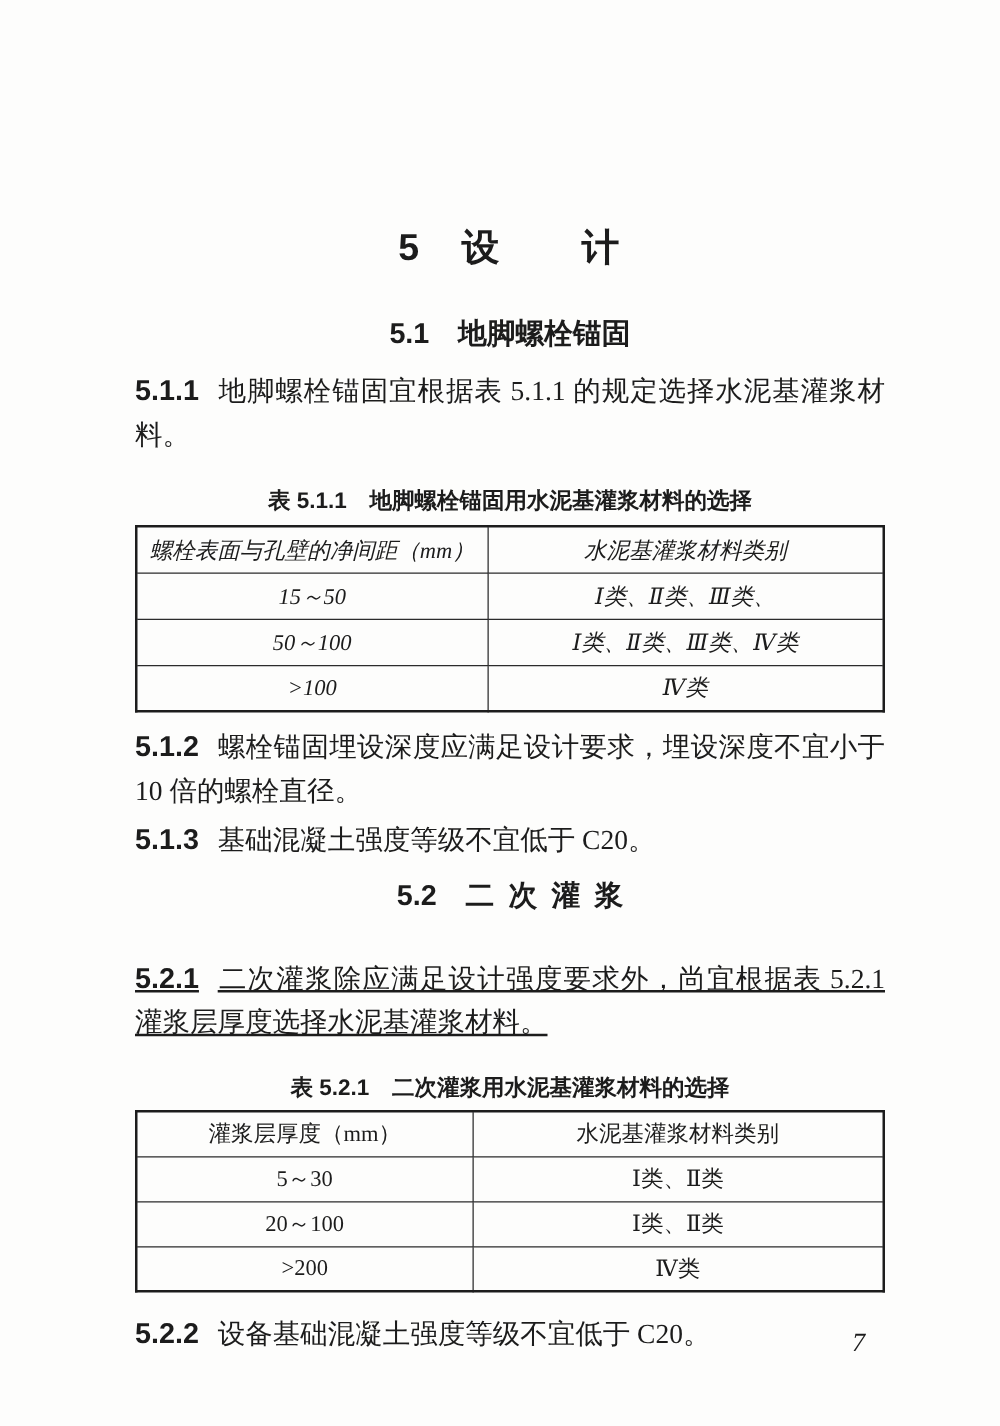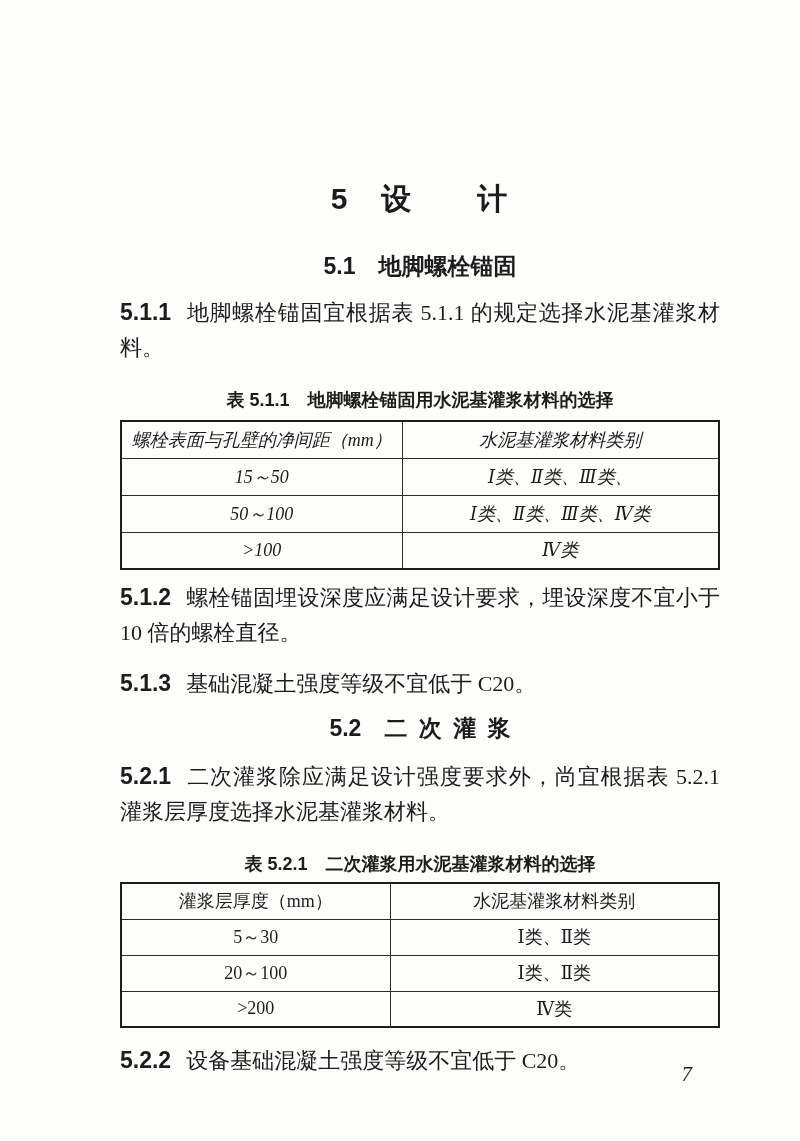--- a/index.html
+++ b/index.html
@@ -11,21 +11,21 @@
     color: #1c1c1c;
   }
   .page {
     position: relative;
     width: 800px; height: 1141px;
     overflow: hidden;
     background: #fdfdfc;
   }
   .content {
     position: absolute;
-    left: 120px; top: 0;
+    left: 108px; top: 0;
     width: 600px;
   }
   .chapter-title {
     margin: 183px 0 0 0;
     text-align: center;
     font-family: "Liberation Sans", "DejaVu Sans", sans-serif;
     font-weight: bold;
     font-size: 30px;
     line-height: 32px;
     letter-spacing: 2px;
@@ -48,22 +48,22 @@
     margin: 0;
   }
   .clause .num {
     font-family: "Liberation Sans", "DejaVu Sans", sans-serif;
     font-weight: bold;
     font-size: 23px;
     margin-right: 15px;
   }
   .p-511 { margin-top: 16px; }
   .p-512 { margin-top: 10px; }
-  .p-513 { margin-top: 16px; }
-  .p-521 { margin-top: 18px; }
+  .p-513 { margin-top: 4px; }
+  .p-521 { margin-top: 36px; text-decoration: underline; }
   .p-522 { margin-top: 15px; }
   .table-caption {
     margin: 24px 0 0 0;
     text-align: center;
     font-family: "Liberation Sans", "DejaVu Sans", sans-serif;
     font-weight: bold;
     font-size: 18px;
     line-height: 22px;
   }
   table.data-table {

